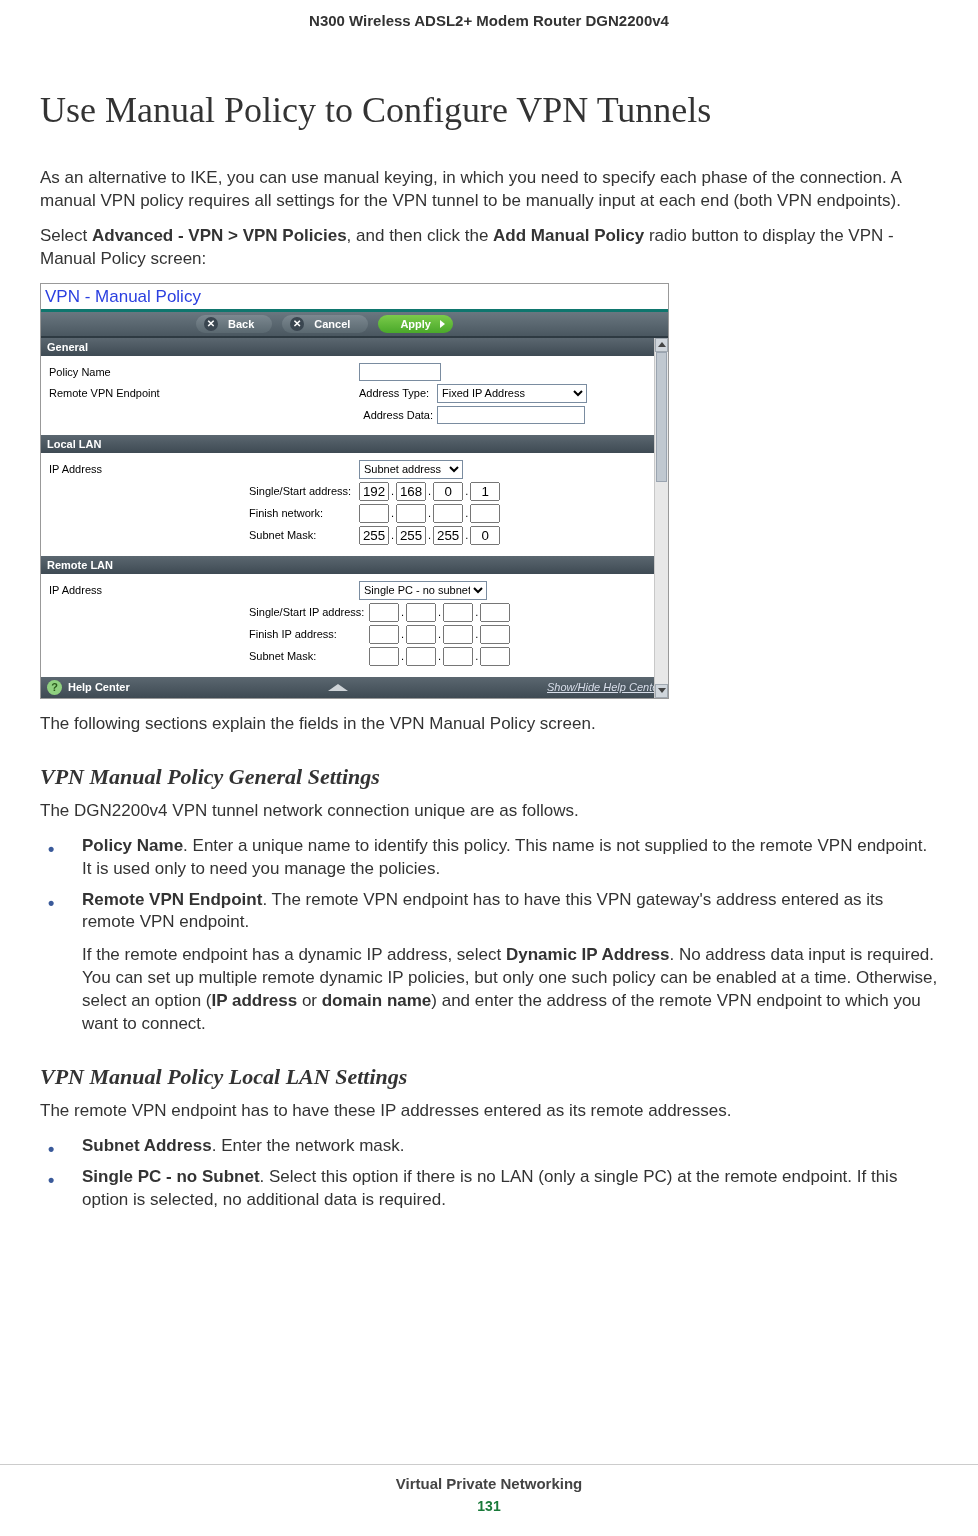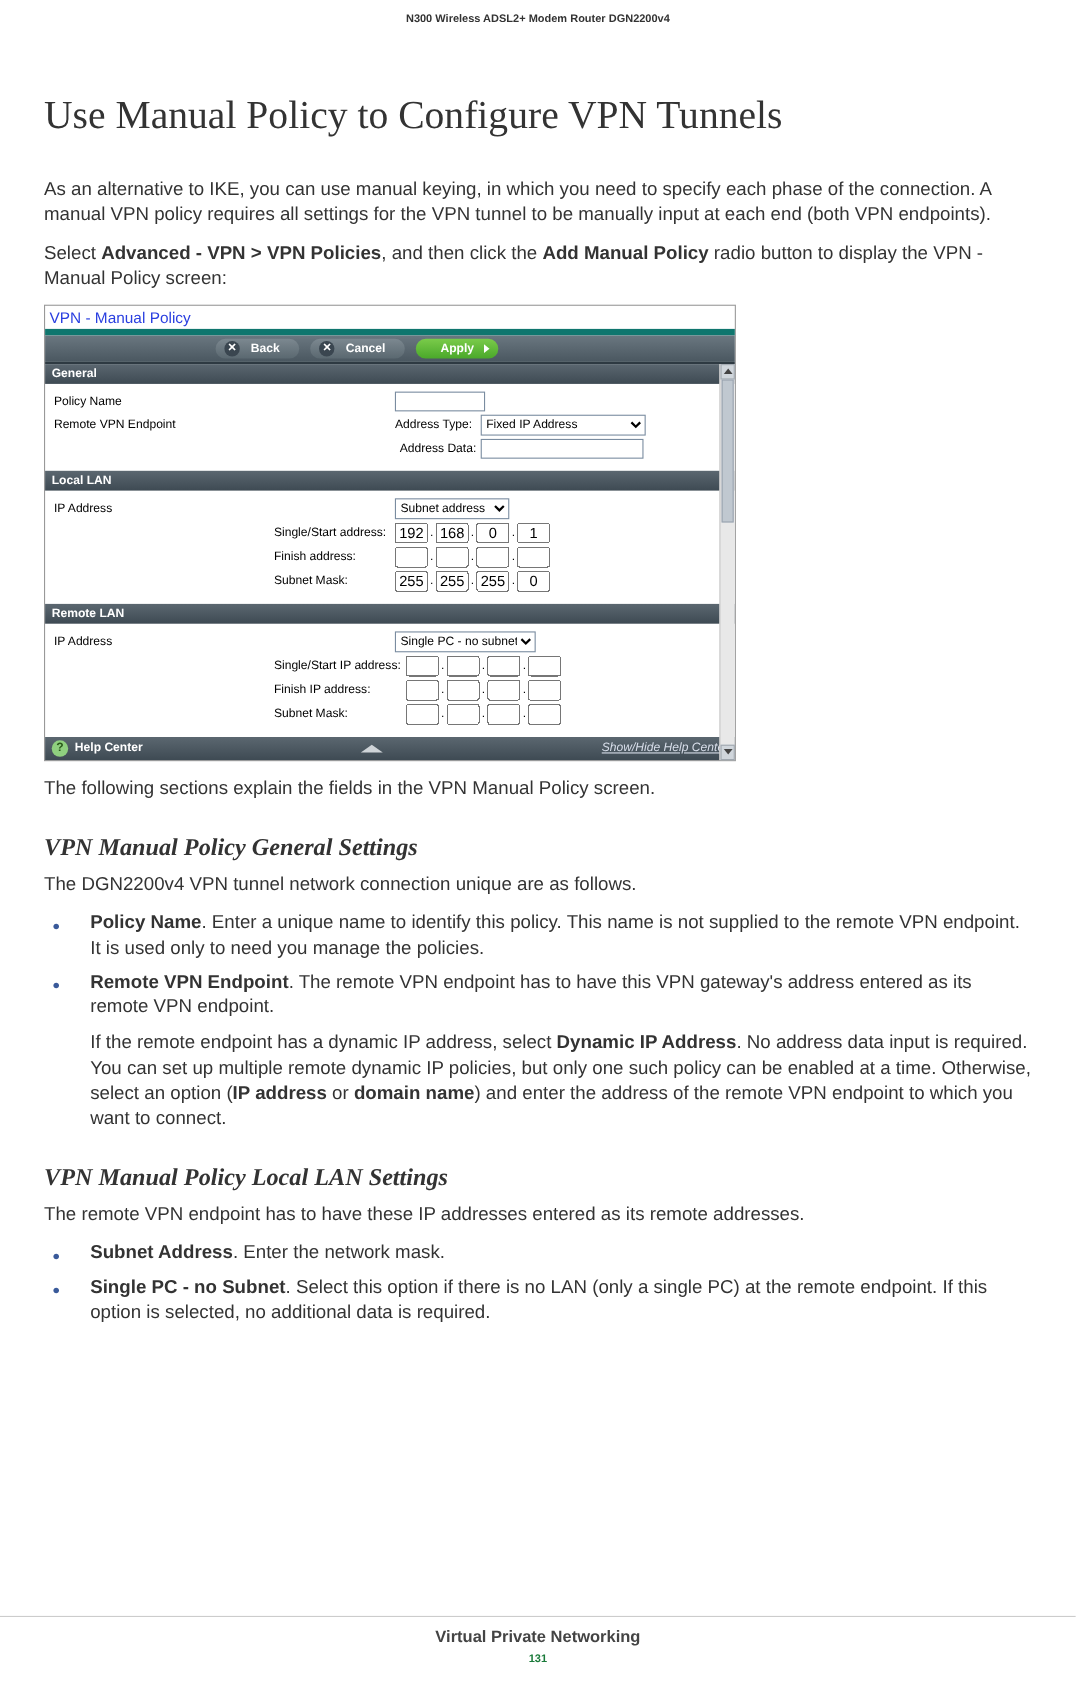--- a/index.html
+++ b/index.html
@@ -7,21 +7,21 @@
     font-family: Arial, Helvetica, sans-serif;
     width: 978px;
     height: 1536px;
     background: #fff;
     color: #333;
     position: relative;
   }
   .page-header {
     text-align: center;
     font-weight: bold;
-    font-size: 10px;
+    font-size: 15px;
     padding-top: 12px;
     color: #333;
   }
   .content {
     padding: 60px 40px 0 40px;
   }
   h1 {
     font-family: Georgia, 'Times New Roman', serif;
     font-weight: normal;
     font-size: 36px;
@@ -67,23 +67,23 @@
   .ui-panel {
     border: 1px solid #999;
     width: 629px;
     font-family: Tahoma, Arial, sans-serif;
     font-size: 11px;
     background: #fff;
     margin-bottom: 14px;
   }
   .ui-title {
     color: #2a3fe0;
-    font-size: 14px;
+    font-size: 17px;
     padding: 3px 4px 2px 4px;
-    border-bottom: 6px solid #0f766e;
+    border-bottom: 3px solid #0f766e;
   }
   .ui-toolbar {
     background: linear-gradient(#6a7780, #4a5760);
     height: 26px;
     display: flex;
     align-items: center;
     padding-left: 155px;
     border-bottom: 2px solid #2e3a42;
   }
   .btn {
@@ -181,21 +181,21 @@
     border-left:10px solid transparent;border-right:10px solid transparent;
     border-bottom:7px solid #cfd4d8;
   }
   .help-right{font-style:italic;text-decoration:underline;color:#d8deea;}
   .dot{margin:0 2px;}
   .footer{
     position:absolute;bottom:22px;left:0;right:0;text-align:center;
     border-top:1px solid #ccc;padding-top:10px;
   }
   .footer-title{font-weight:bold;color:#444;font-size:15px;margin-bottom:6px;}
-  .footer-page{color:#1a7a3a;font-weight:bold;font-size:10px;}
+  .footer-page{color:#1a7a3a;font-weight:bold;font-size:14px;}
 </style>
 </head>
 <body>
 
 <div class="page-header">N300 Wireless ADSL2+ Modem Router DGN2200v4</div>
 
 <div class="content">
   <h1>Use Manual Policy to Configure VPN Tunnels</h1>
   <p>As an alternative to IKE, you can use manual keying, in which you need to specify each phase of the connection. A manual VPN policy requires all settings for the VPN tunnel to be manually input at each end (both VPN endpoints).</p>
   <p>
@@ -255,21 +255,21 @@
           <input class="ip" value="192" style="">
             <span class="dot">.</span>
           <input class="ip" value="168" style="">
             <span class="dot">.</span>
           <input class="ip" value="0" style="">
             <span class="dot">.</span>
           <input class="ip" value="1" style="">
         </div>
         <div class="row">
           <div style="width:200px"></div>
-          <div class="field-label-wide">Finish address:</div>
+          <div class="field-label-wide">Finish network:</div>
           <input class="ip" style="">
             <span class="dot">.</span>
           <input class="ip" style="">
             <span class="dot">.</span>
           <input class="ip" style="">
             <span class="dot">.</span>
           <input class="ip" style="">
         </div>
         <div class="row">
           <div style="width:200px"></div>

